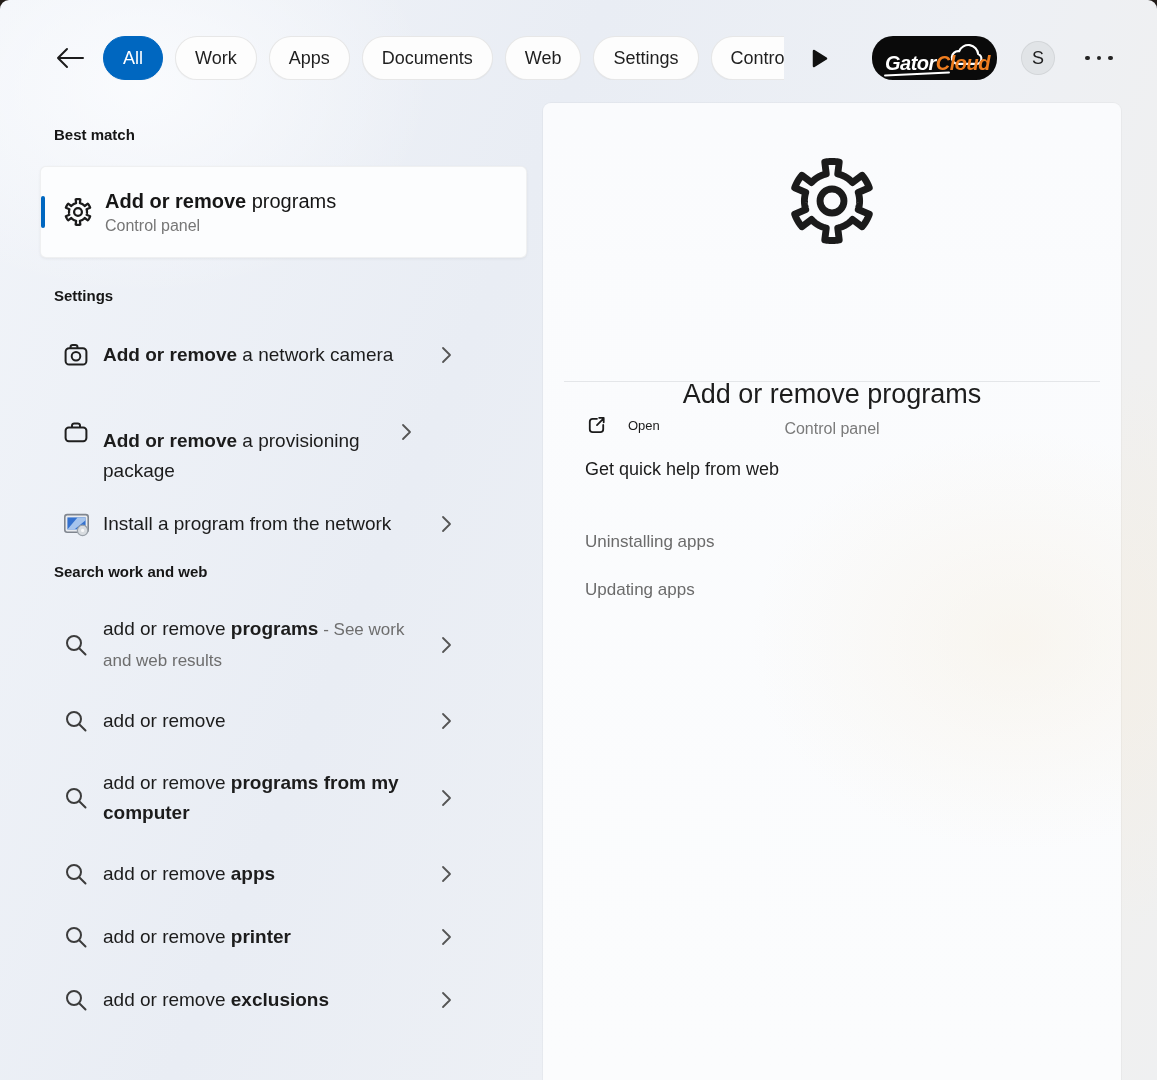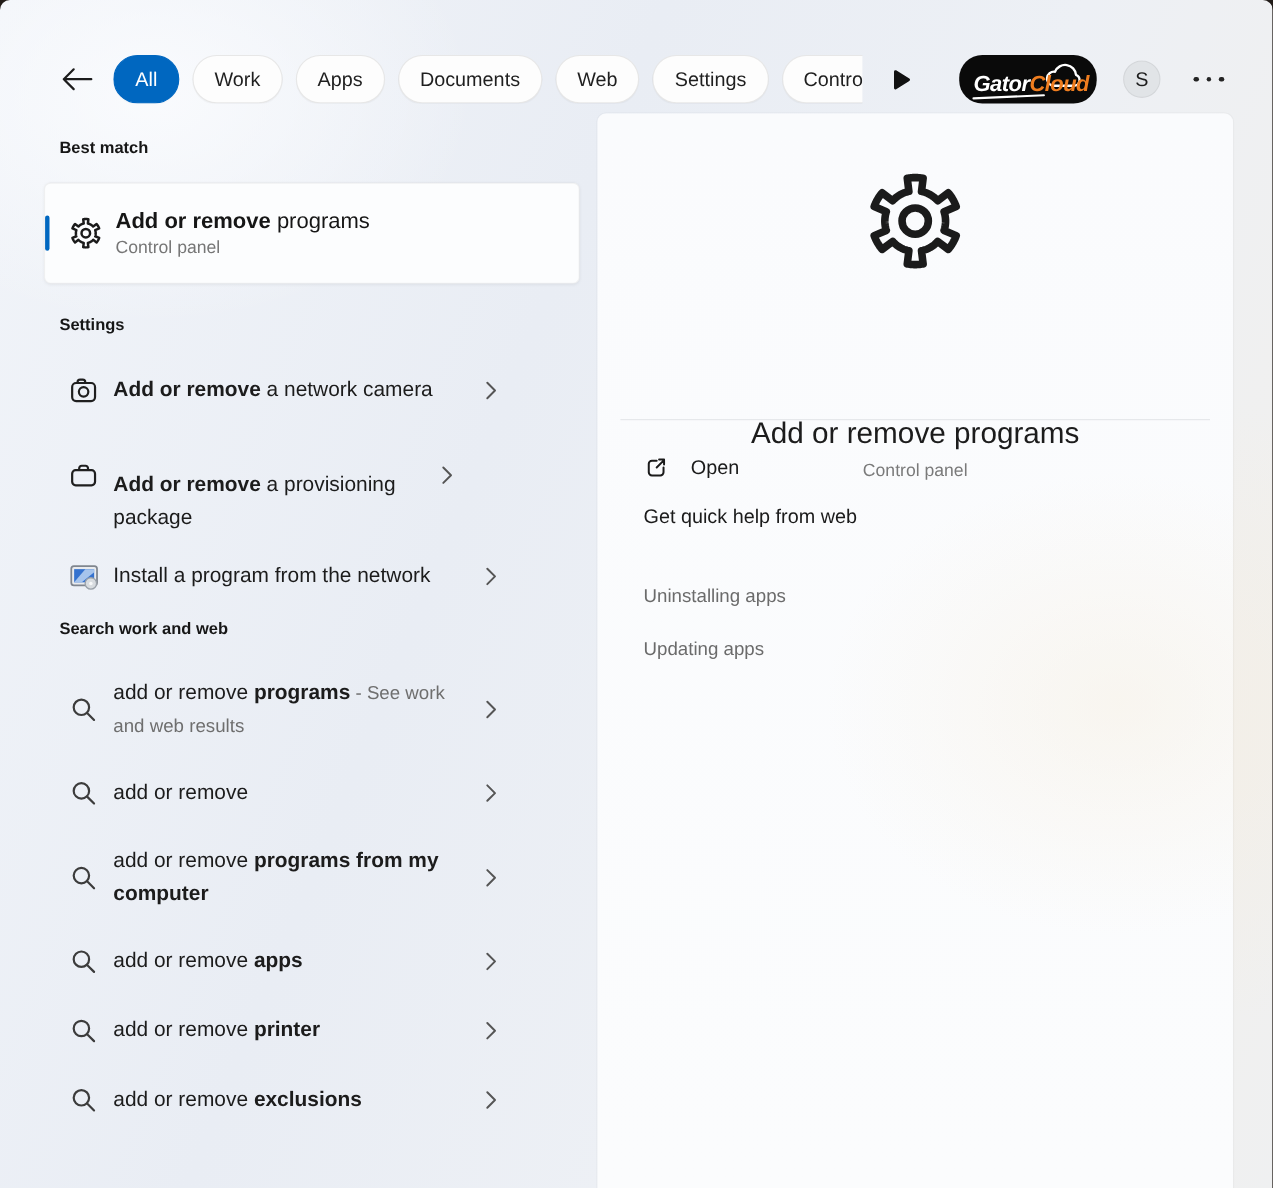--- a/index.html
+++ b/index.html
@@ -13,21 +13,21 @@
   .app {
     position:relative; width:1157px; height:1080px;
     border-radius:9px 9px 0 0; overflow:hidden;
     background:
       radial-gradient(520px 420px at 88% 60%, rgba(246,238,224,.55), rgba(246,238,224,0) 70%),
       radial-gradient(420px 300px at 12% 8%, rgba(252,253,255,.8), rgba(252,253,255,0) 70%),
       linear-gradient(112deg,#f1f4f9 0%,#e9edf4 38%,#edf0f5 62%,#f1f0ee 88%,#eff0f1 100%);
   }
 
   
-  .topbar { position:absolute; left:0; top:14px; width:100%; height:100px; }
+  .topbar { position:absolute; left:0; top:0; width:100%; height:100px; }
   .back-btn { position:absolute; left:52px; top:40px; width:36px; height:36px;
     background:none; border:none; display:flex; align-items:center; justify-content:center; cursor:pointer; }
   .filters-clip { position:absolute; left:103px; top:36px; width:681px; height:44px; overflow:hidden; }
   .filters { display:flex; gap:12px; white-space:nowrap; }
   .pill {
     height:44px; border-radius:22px; padding:0 19px;
     display:inline-flex; align-items:center; justify-content:center;
     background:#fdfdfd; border:1px solid rgba(0,0,0,.085);
     box-shadow:0 1px 1px rgba(0,0,0,.035);
     font-size:18px; color:#1f1f1f; cursor:pointer; flex:0 0 auto;
@@ -81,21 +81,21 @@
       linear-gradient(180deg,#fafbfd 0%,#fbfcfd 100%);
     border-radius:8px 8px 0 0; box-shadow:0 0 0 1px rgba(0,0,0,.028); }
   .pv-gear { position:absolute; left:50%; top:52px; transform:translateX(-50%); }
   .pv-title { position:absolute; left:0; top:274px; width:100%; text-align:center;
     font-size:27px; line-height:34px; color:#1c1c1c; }
   .pv-sub { position:absolute; left:0; top:315px; width:100%; text-align:center;
     font-size:16px; color:#7a7a7a; line-height:22px; }
   .pv-divider { position:absolute; left:21px; right:21px; top:278px; height:1px; background:#e4e6e9; }
   .open-row { position:absolute; left:42px; top:307px; height:30px; display:flex; align-items:center;
     gap:20px; cursor:pointer; background:none; border:none; }
-  .open-row .txt { font-size:18px; color:#1b1b1b; }
+  .open-row .txt { font-size:13px; color:#1b1b1b; }
   .help-h { position:absolute; left:42px; top:353px; font-size:18px; line-height:26px; color:#1b1b1b; }
   .help-link { position:absolute; left:42px; font-size:17px; line-height:22px; color:#6b6b6b; cursor:pointer; }
 </style>
 </head>
 <body>
 
 <div class="app">
 
   <header class="topbar">
     <button class="back-btn">

